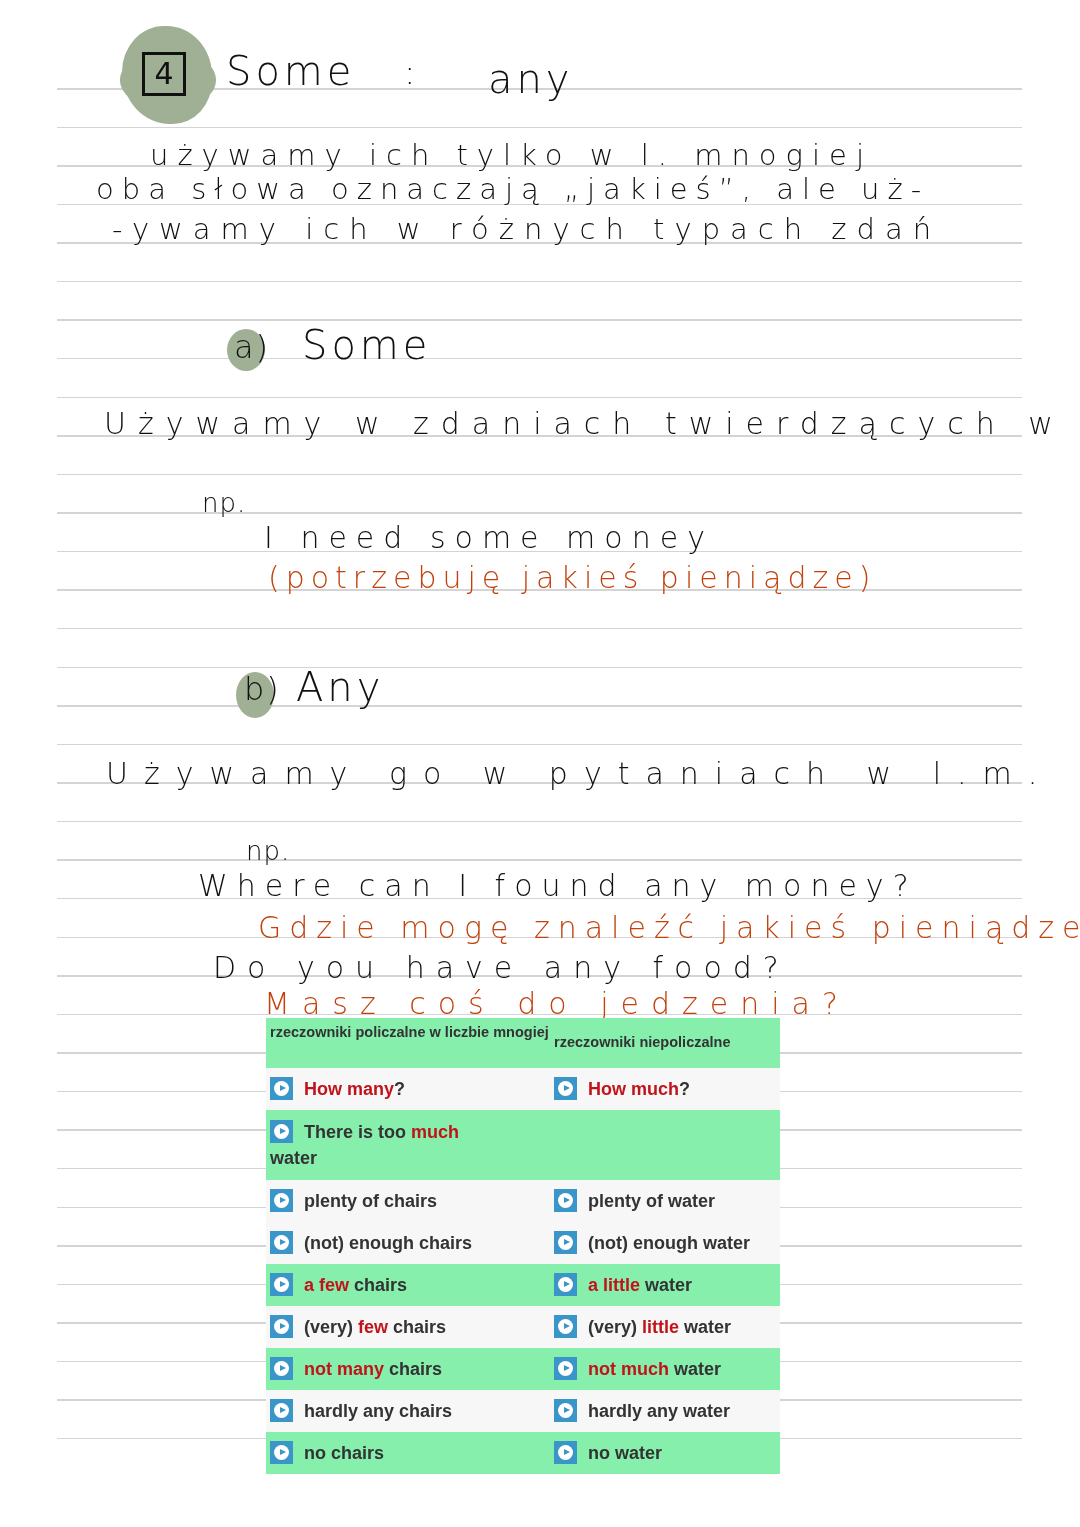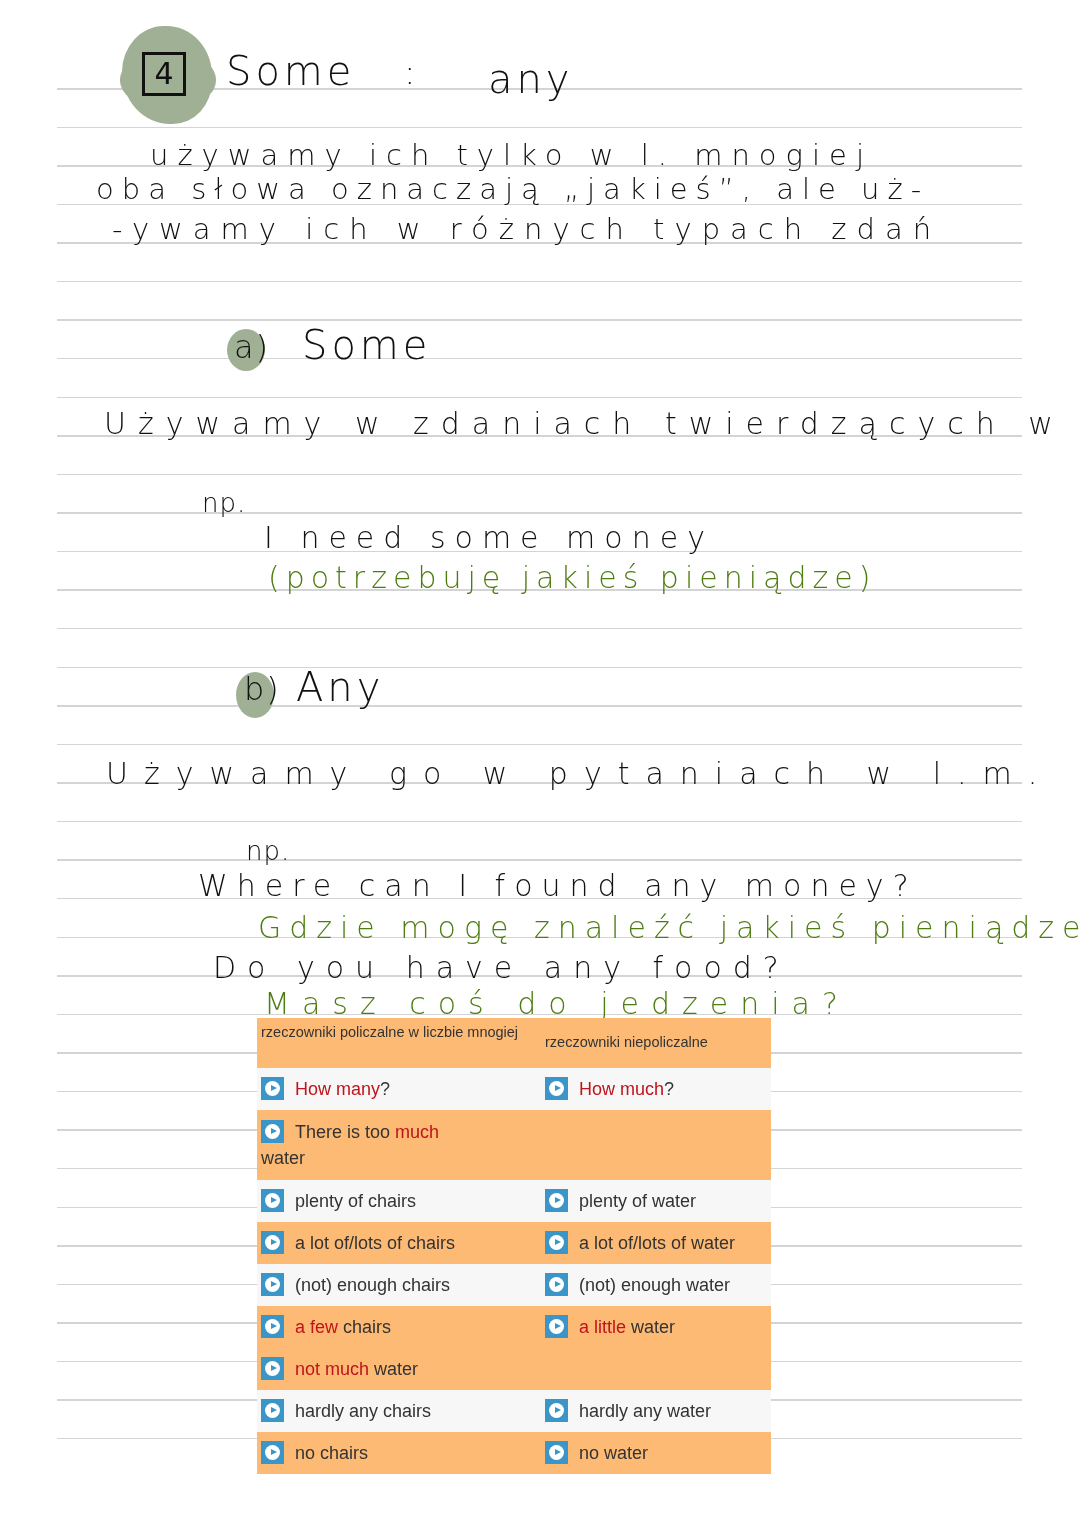--- a/index.html
+++ b/index.html
@@ -1,25 +1,25 @@
 <!DOCTYPE html>
 <html><head>
 <meta charset="utf-8">
 <style>
   html, body { margin:0; padding:0; }
   body { width:1080px; height:1527px; background:#ffffff; position:relative; overflow:hidden;
          font-family:"DejaVu Sans", sans-serif; color:#111; }
   .ruled { position:absolute; left:57px; width:965px; height:1.5px; background:#d4d4d4; }
   .hw { position:absolute; white-space:nowrap; font-family:"DejaVu Sans", sans-serif;
         letter-spacing:4px; color:#111; transform-origin:left bottom; font-weight:300; }
-  .purple { color:#4d7c0f;text-align:center; }
+  .purple { color:#c2410c;text-align:center; }
   .blob { position:absolute; background:#9fb094; border-radius:50%; }
   .numbox { position:absolute; left:142px; top:52px; width:44px; height:44px; border:3px solid #111;
             box-sizing:border-box; font-size:30px; text-align:center; line-height:38px; color:#111; }
-  .table { position:absolute; left:257px; top:1018px; width:514px; font-family:"Liberation Sans", sans-serif; background:#fdba74; }
+  .table { position:absolute; left:266px; top:1018px; width:514px; font-family:"Liberation Sans", sans-serif; background:#86efac;font-weight:bold; }
   .thead { display:flex; height:50px; }
   .th { font-size:14.5px; color:#333; line-height:17px; }
   .th.c1 { width:284px; padding-top:6px; padding-left:4px; box-sizing:border-box; }
   .th.c2 { width:230px; padding-top:16px; padding-left:4px; box-sizing:border-box; }
   .row { display:flex; align-items:center; }
   .row.alt { background:#f7f7f7; }
   .cell { font-size:18px; color:#333; box-sizing:border-box; padding-left:4px; line-height:26px; }
   .cell.c1 { width:284px; }
   .cell.c2 { width:230px; }
   .red { color:#c0131b; }
@@ -110,33 +110,34 @@
         <div class="cell c1"><span class="play"></span><span></span><span class="red">How many</span><span>?</span></div>
         <div class="cell c2"><span class="play"></span><span></span><span class="red">How much</span><span>?</span></div>
       </div>
       <div class="row" style="height: 70px;">
         <div class="cell c2"><span class="play"></span><span>There is too </span><span class="red">much</span><span> water</span></div>
       </div>
       <div class="row alt" style="height: 42px;">
         <div class="cell c1"><span class="play"></span><span>plenty of chairs</span><span class="red"></span><span></span></div>
         <div class="cell c2"><span class="play"></span><span>plenty of water</span><span class="red"></span><span></span></div>
       </div>
-      <div class="row" style="height: 42px;">
-        <div class="cell c1"><span class="play"></span><span>a lot of/lots of chairs</span><span class="red"></span><span></span></div>
-        <div class="cell c2"><span class="play"></span><span>a lot of/lots of water</span><span class="red"></span><span></span></div>
-      </div>
       <div class="row alt" style="height: 42px;">
         <div class="cell c1"><span class="play"></span><span>(not) enough chairs</span><span class="red"></span><span></span></div>
         <div class="cell c2"><span class="play"></span><span>(not) enough water</span><span class="red"></span><span></span></div>
       </div>
       <div class="row" style="height: 42px;">
         <div class="cell c1"><span class="play"></span><span></span><span class="red">a few</span><span> chairs</span></div>
         <div class="cell c2"><span class="play"></span><span></span><span class="red">a little</span><span> water</span></div>
       </div>
+      <div class="row alt" style="height: 42px;">
+        <div class="cell c1"><span class="play"></span><span>(very) </span><span class="red">few</span><span> chairs</span></div>
+        <div class="cell c2"><span class="play"></span><span>(very) </span><span class="red">little</span><span> water</span></div>
+      </div>
       <div class="row" style="height: 42px;">
+        <div class="cell c1"><span class="play"></span><span></span><span class="red">not many</span><span> chairs</span></div>
         <div class="cell c2"><span class="play"></span><span></span><span class="red">not much</span><span> water</span></div>
       </div>
       <div class="row alt" style="height: 42px;">
         <div class="cell c1"><span class="play"></span><span>hardly any chairs</span><span class="red"></span><span></span></div>
         <div class="cell c2"><span class="play"></span><span>hardly any water</span><span class="red"></span><span></span></div>
       </div>
       <div class="row" style="height: 42px; justify-content: space-between;">
         <div class="cell c1"><span class="play"></span><span>no chairs</span><span class="red"></span><span></span></div>
         <div class="cell c2"><span class="play"></span><span>no water</span><span class="red"></span><span></span></div>
       </div>

